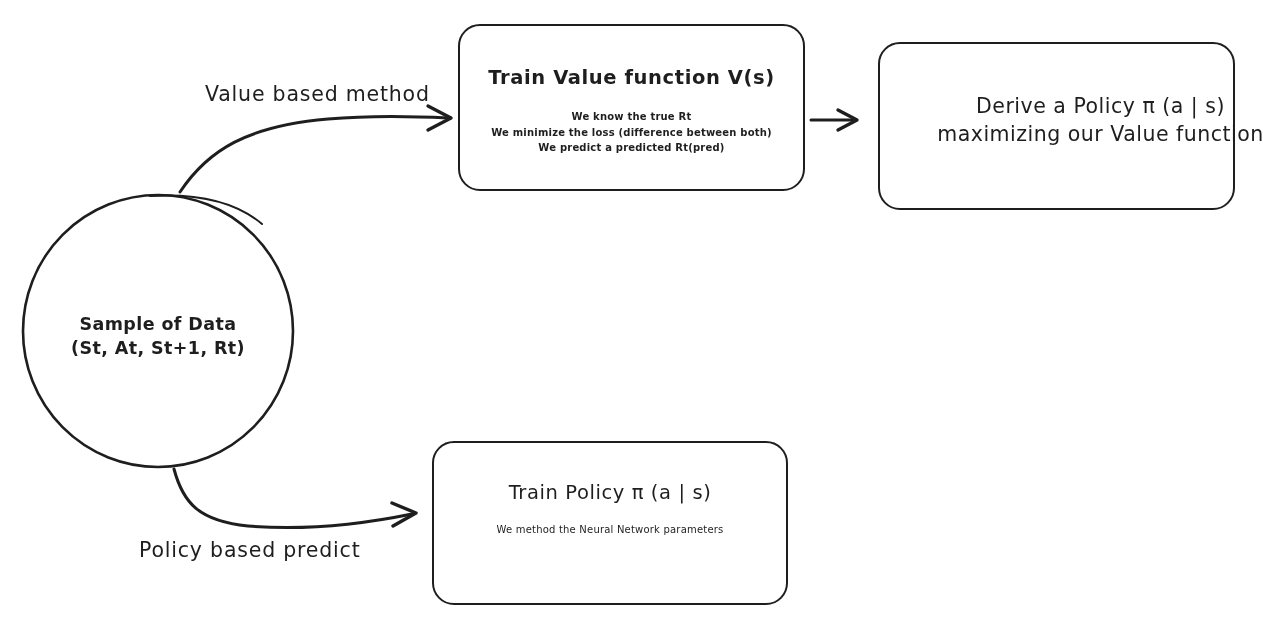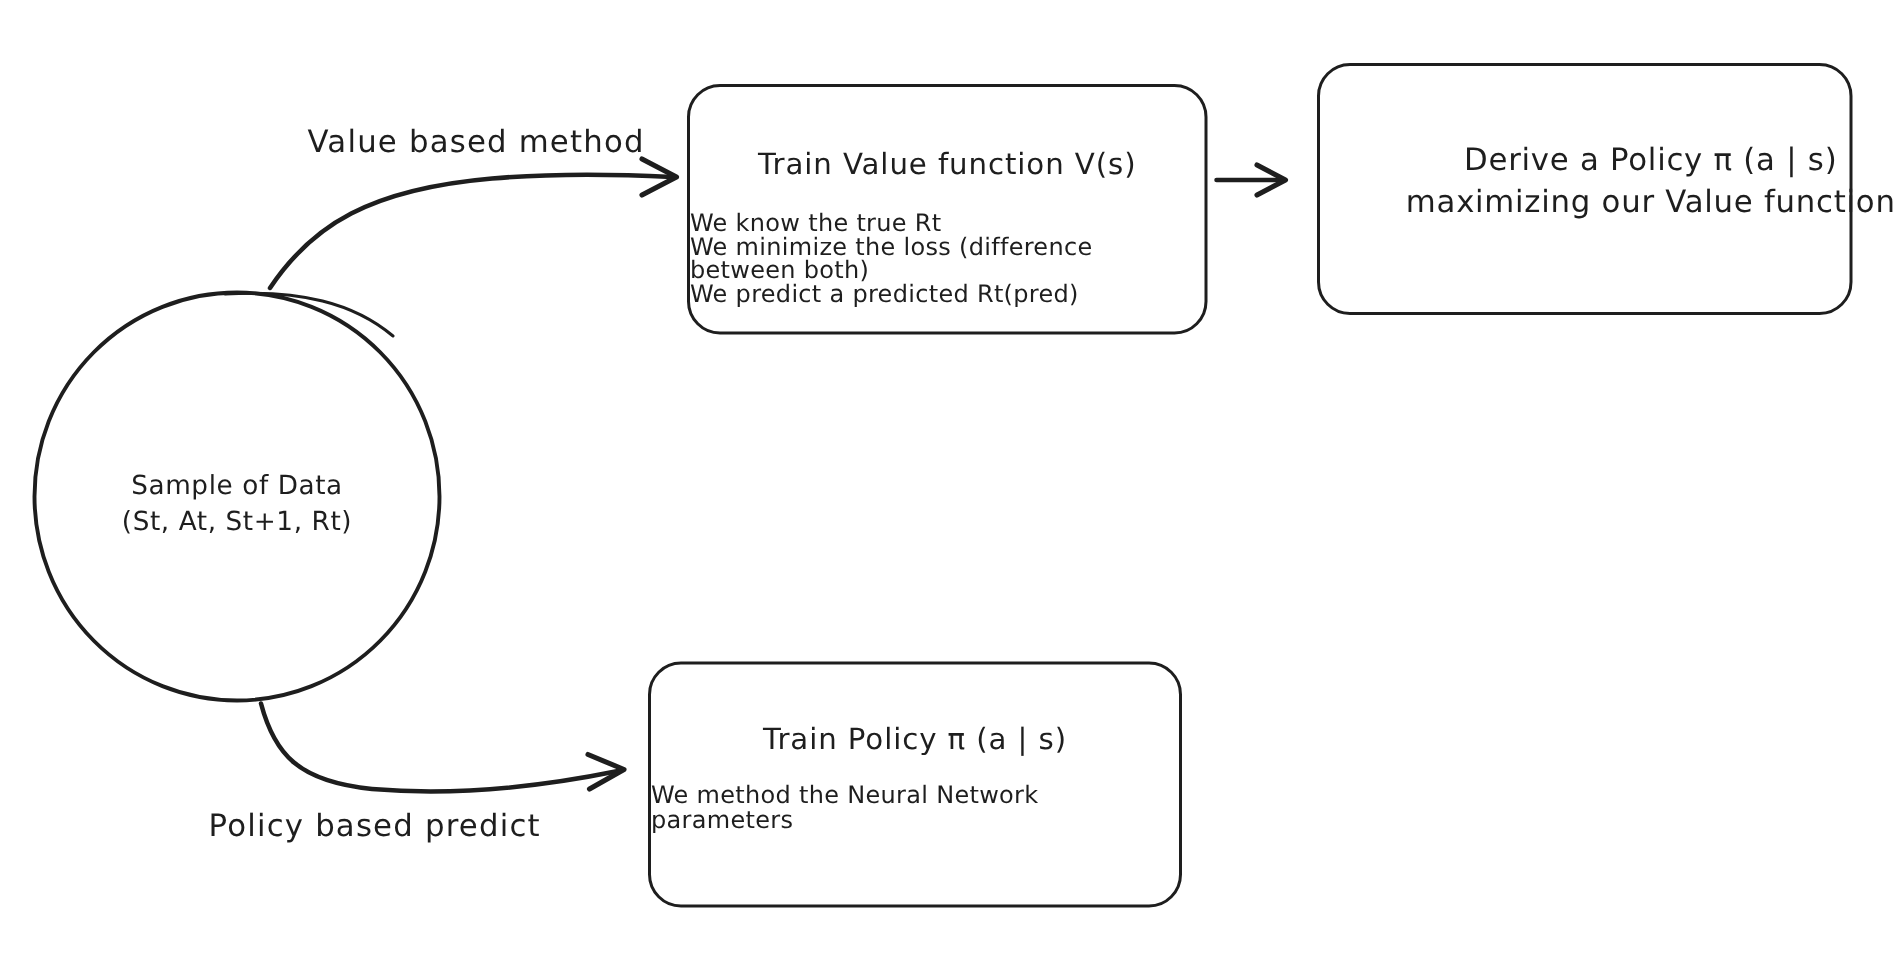--- a/index.html
+++ b/index.html
@@ -23,38 +23,39 @@
     width: 1263px;
     height: 641px;
   }
   .node-box {
     position: absolute;
     border: 2.4px solid #1e1e1e;
     border-radius: 22px;
     background: #ffffff;
     box-sizing: border-box;
   }
-  .box-train-value { left: 458px; top: 56px;  width: 347px; height: 167px; }
+  .box-train-value { left: 458px; top: 24px;  width: 347px; height: 167px; font-weight: bold; }
   .box-derive     { left: 878px; top: 42px;  width: 357px; height: 168px; }
   .box-train-policy { left: 432px; top: 441px; width: 356px; height: 164px; }
 
   .box-title {
     position: absolute;
     left: 0;
     width: 100%;
     text-align: center;
     font-size: 19.5px;
     letter-spacing: 0.6px;
     white-space: nowrap;
   }
   .box-sub {
     position: absolute;
     left: 0;
     width: 100%;
-    font-size: 16px;
+    text-align: center;
+    font-size: 10px;
     line-height: 15.5px;
     letter-spacing: 0.2px;
   }
   .box-train-value .box-title { top: 40px; }
   .box-train-value .box-sub   { top: 83px; }
   .box-train-policy .box-title { top: 38px; }
   .box-train-policy .box-sub   { top: 78px; line-height: 17px; }
 
   .derive-text {
     position: absolute;
@@ -75,20 +76,21 @@
     width: 270px;
     height: 260px;
     display: flex;
     flex-direction: column;
     align-items: center;
     justify-content: center;
     text-align: left;
     font-size: 17.5px;
     line-height: 24px;
     letter-spacing: 0.4px;
+    font-weight: bold;
   }
 
   .edge-label {
     position: absolute;
     font-size: 20.5px;
     letter-spacing: 0.8px;
     white-space: nowrap;
   }
   .edge-label-value  { left: 205px; top: 82px; }
   .edge-label-policy { left: 139px; top: 538px; }

